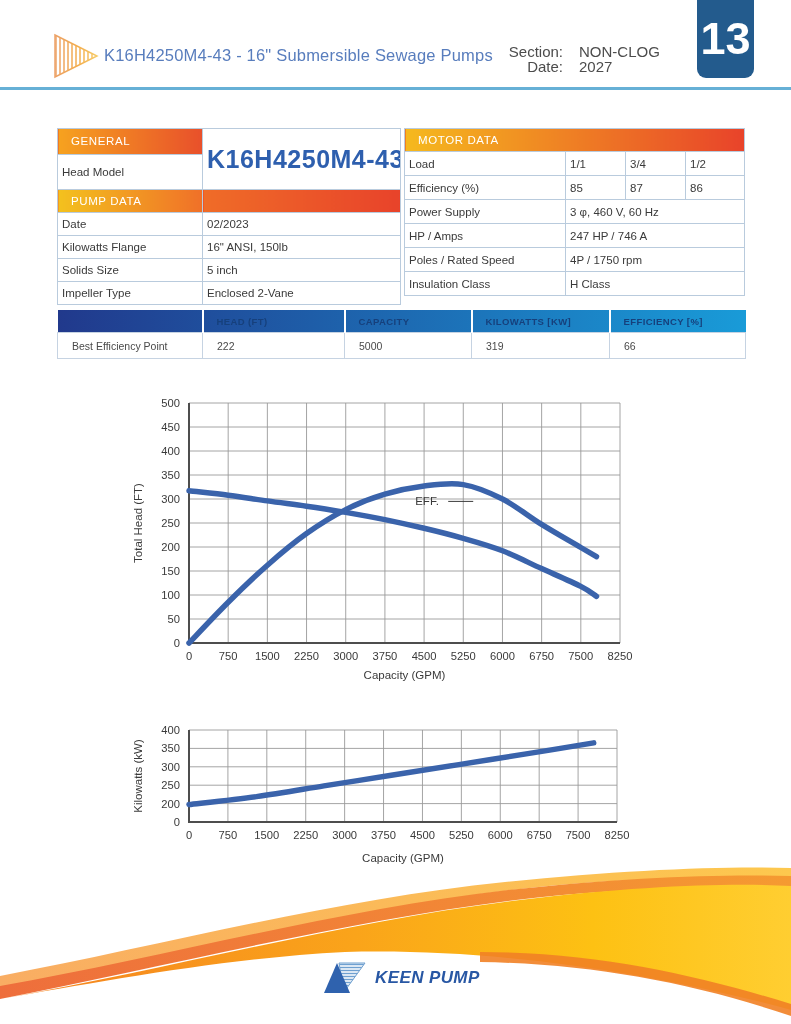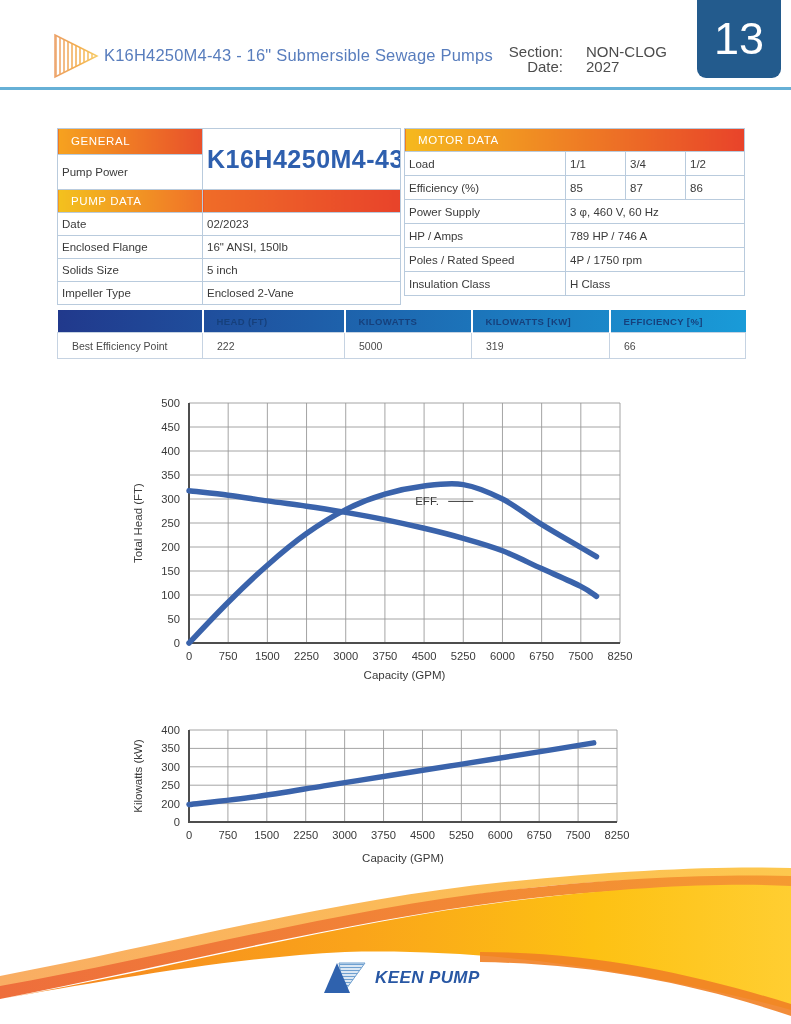--- a/index.html
+++ b/index.html
@@ -6,24 +6,24 @@
   .page{position:relative;width:791px;height:1024px;background:#fff;overflow:hidden;
         font-family:"Liberation Sans",sans-serif;color:#3a3a3a;}
 
   
   .hdr-logo{position:absolute;left:52px;top:32px;}
   .page-title{position:absolute;left:104px;top:46px;font-size:16.5px;font-weight:500;
               color:var(--title-blue);letter-spacing:.2px;}
   .section-block{position:absolute;left:505px;top:44px;width:170px;font-size:15px;color:#4c4c4c;}
   .section-block .line{display:flex;line-height:15px;}
   .section-block .lbl{width:58px;text-align:right;}
-  .section-block .val{margin-left:23px;}
-  .page-box{position:absolute;left:697px;top:0;width:84px;height:78px;background:var(--page-box-blue);
+  .section-block .val{margin-left:16px;}
+  .page-box{position:absolute;left:697px;top:0;width:57px;height:78px;background:var(--page-box-blue);
             border-radius:0 0 9px 9px;display:flex;align-items:center;justify-content:center;
-            color:#fff;font-size:45px;font-weight:400;}
+            color:#fff;font-size:45px;font-weight:700;}
   .divider{position:absolute;left:0;top:87px;width:791px;height:3px;background:var(--divider-blue);}
 
   
   table{border-collapse:collapse;table-layout:fixed;}
   td{border:1px solid #b9cbdd;font-size:11.5px;color:#3a3a3a;padding:0 4px 0 4px;
      white-space:nowrap;overflow:hidden;}
   .g-hdr{color:#fff;font-weight:500;letter-spacing:.6px;padding-left:13px;font-size:11.5px;}
   .grad-general{background:linear-gradient(90deg,#f6a21f,#e8502b);}
   .grad-pd-left{background:linear-gradient(90deg,#f3c11e,#f07028);}
   .grad-pd-right{background:linear-gradient(90deg,#ef6c28,#e8432a);}
@@ -110,32 +110,32 @@
     <colgroup>
         <col style="width:145px">
         <col style="width:198px">
       </colgroup>
     <tbody>
         <tr>
       <td class="g-hdr grad-general">GENERAL</td>
       <td class="model-cell" rowspan="2">K16H4250M4-43</td>
     </tr>
     <tr class="model-row">
-      <td>Pump Power</td>
+      <td>Head Model</td>
     </tr>
     <tr>
       <td class="g-hdr grad-pd-left">PUMP DATA</td>
       <td class="grad-pd-right"></td>
     </tr>
     <tr>
       <td>Date</td>
       <td>02/2023</td>
     </tr>
     <tr>
-      <td>Enclosed Flange</td>
+      <td>Kilowatts Flange</td>
       <td>16" ANSI, 150lb</td>
     </tr>
     <tr>
       <td>Solids Size</td>
       <td>5 inch</td>
     </tr>
     <tr>
       <td>Impeller Type</td>
       <td>Enclosed 2-Vane</td>
     </tr>
@@ -164,21 +164,21 @@
       <td>85</td>
       <td>87</td>
       <td>86</td>
     </tr>
     <tr>
       <td>Power Supply</td>
       <td colspan="3">3 φ, 460 V, 60 Hz</td>
     </tr>
     <tr>
       <td>HP / Amps</td>
-      <td colspan="3">789 HP / 746 A</td>
+      <td colspan="3">247 HP / 746 A</td>
     </tr>
     <tr>
       <td>Poles / Rated Speed</td>
       <td colspan="3">4P / 1750 rpm</td>
     </tr>
     <tr>
       <td>Insulation Class</td>
       <td colspan="3">H Class</td>
     </tr>
   </tbody>
@@ -189,21 +189,21 @@
         <col style="width:145px">
         <col style="width:142px">
         <col style="width:127px">
         <col style="width:138px">
         <col style="width:136px">
       </colgroup>
     <tbody>
         <tr class="bep-head">
       <td></td>
       <td>HEAD (FT)</td>
-      <td>KILOWATTS</td>
+      <td>CAPACITY</td>
       <td>KILOWATTS [KW]</td>
       <td>EFFICIENCY [%]</td>
     </tr>
     <tr class="bep-body">
       <td>Best Efficiency Point</td>
       <td>222</td>
       <td>5000</td>
       <td>319</td>
       <td>66</td>
     </tr>

